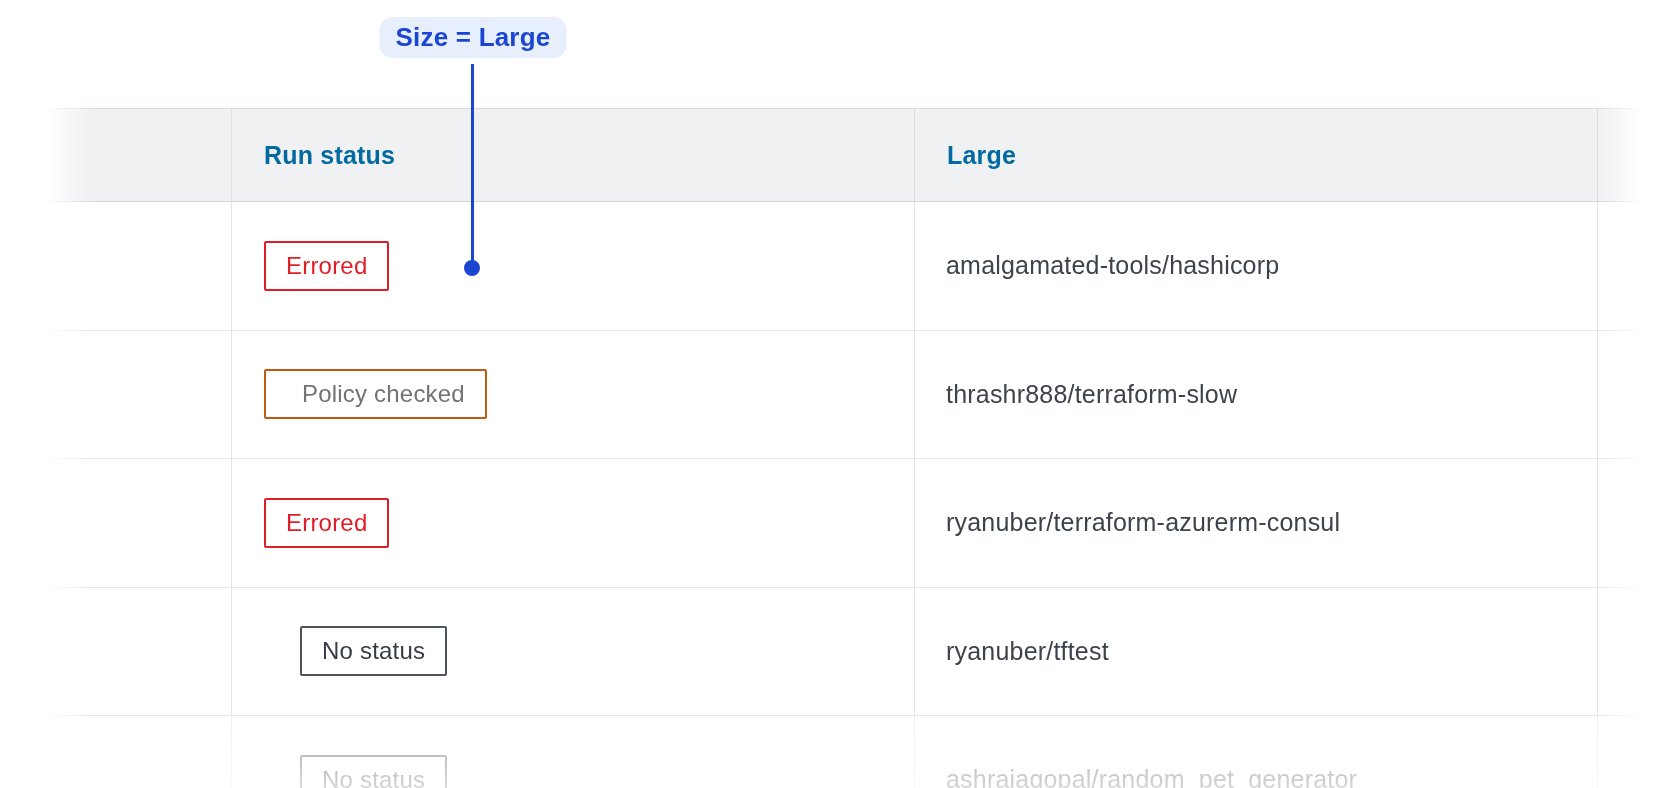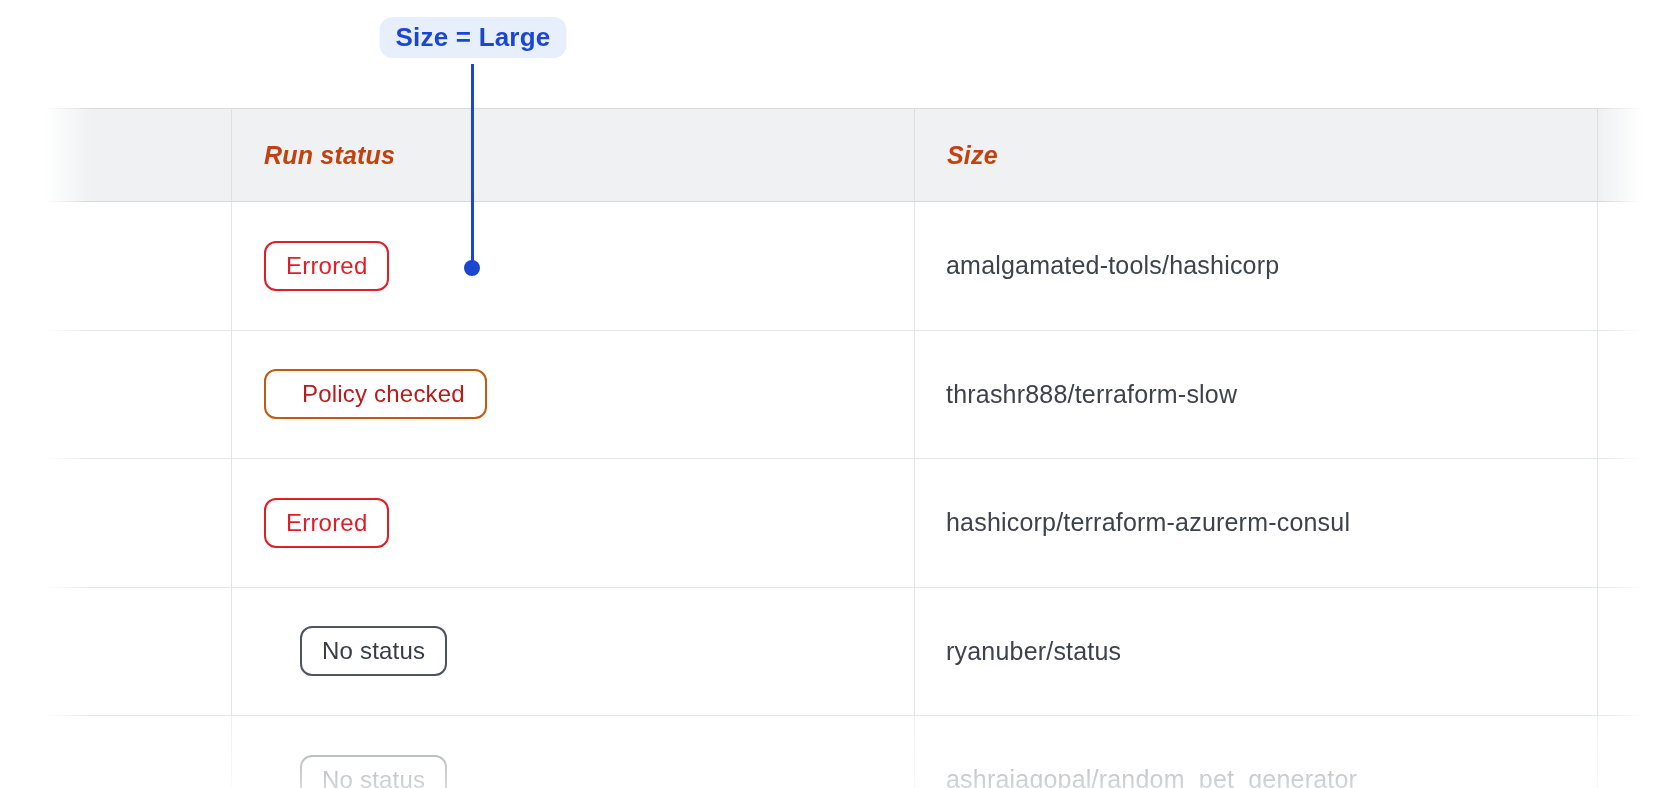--- a/index.html
+++ b/index.html
@@ -26,45 +26,44 @@
   }
   
   .table{position:absolute;left:0;top:108px;width:1672px;bottom:0;}
   .thead{
     display:grid;grid-template-columns:232px 683px 683px 1fr;
     height:94px;box-sizing:border-box;background:#eff1f3;
     border-top:1.5px solid #d8dade;border-bottom:1.5px solid #d4d7db;
   }
   .th{
     display:flex;align-items:center;padding-left:32px;box-sizing:border-box;
-    font-size:25px;font-weight:700;color:#c2410c;letter-spacing:.2px;
+    font-size:25px;font-weight:700;color:#0369a1;letter-spacing:.2px;
     border-right:1.5px solid #dcdfe3;
-    font-style:italic;
   }
   .th:last-child{border-right:none;}
   .th.spacer{padding:0;}
   .trow{
     display:grid;grid-template-columns:232px 683px 683px 1fr;
     height:128.5px;box-sizing:border-box;
     border-bottom:1.5px solid #e4e7ea;background:#fff;
   }
   .td{
     display:flex;align-items:center;box-sizing:border-box;
     border-right:1.5px solid #e2e4e8;
   }
   .td:last-child{border-right:none;}
   .td.status-cell{padding-left:32px;}
   .td.repo-cell{padding-left:31px;font-size:25px;color:#3d434c;letter-spacing:.2px;}
   .badge{
     display:inline-flex;align-items:center;height:46px;padding:0 20px;
-    border:2px solid;border-radius:12px;background:#fff;
+    border:2px solid;border-radius:2px;background:#fff;
     font-size:24px;font-weight:500;letter-spacing:.2px;white-space:nowrap;
   }
   .badge.errored{color:#e01e28;border-color:#e01e28;}
-  .badge.policy-checked{color:#b91c1c;border-color:#c05b11;padding-left:36px;}
+  .badge.policy-checked{color:#737373;border-color:#c05b11;padding-left:36px;}
   .badge.no-status{color:#363d46;border-color:#4c545e;margin-left:36px;}
   
   .fade-left{
     position:absolute;left:0;top:100px;bottom:0;width:92px;z-index:20;pointer-events:none;
     background:linear-gradient(to right,#ffffff 45px,rgba(255,255,255,0) 92px);
   }
   .fade-right{
     position:absolute;right:0;top:100px;bottom:0;width:72px;z-index:20;pointer-events:none;
     background:linear-gradient(to left,#ffffff 30px,rgba(255,255,255,0) 72px);
   }
@@ -78,21 +77,21 @@
 
 <div class="annotation-pill">Size = Large</div>
 <div class="annotation-line"></div>
 <div class="annotation-dot"></div>
 
 <div class="table">
 
   <div class="thead">
     <div class="th spacer"></div>
     <div class="th">Run status</div>
-    <div class="th">Size</div>
+    <div class="th">Large</div>
     <div class="th spacer"></div>
   </div>
 
   <div class="trow">
     <div class="td"></div>
     <div class="td status-cell">
       <span class="badge errored">Errored</span>
     </div>
     <div class="td repo-cell">
       <span>amalgamated-tools/hashicorp</span>
@@ -110,32 +109,32 @@
     </div>
     <div class="td"></div>
   </div>
 
   <div class="trow">
     <div class="td"></div>
     <div class="td status-cell">
       <span class="badge errored">Errored</span>
     </div>
     <div class="td repo-cell">
-      <span>hashicorp/terraform-azurerm-consul</span>
+      <span>ryanuber/terraform-azurerm-consul</span>
     </div>
     <div class="td"></div>
   </div>
 
   <div class="trow">
     <div class="td"></div>
     <div class="td status-cell">
       <span class="badge no-status">No status</span>
     </div>
     <div class="td repo-cell">
-      <span>ryanuber/status</span>
+      <span>ryanuber/tftest</span>
     </div>
     <div class="td"></div>
   </div>
 
   <div class="trow">
     <div class="td"></div>
     <div class="td status-cell">
       <span class="badge no-status">No status</span>
     </div>
     <div class="td repo-cell">

